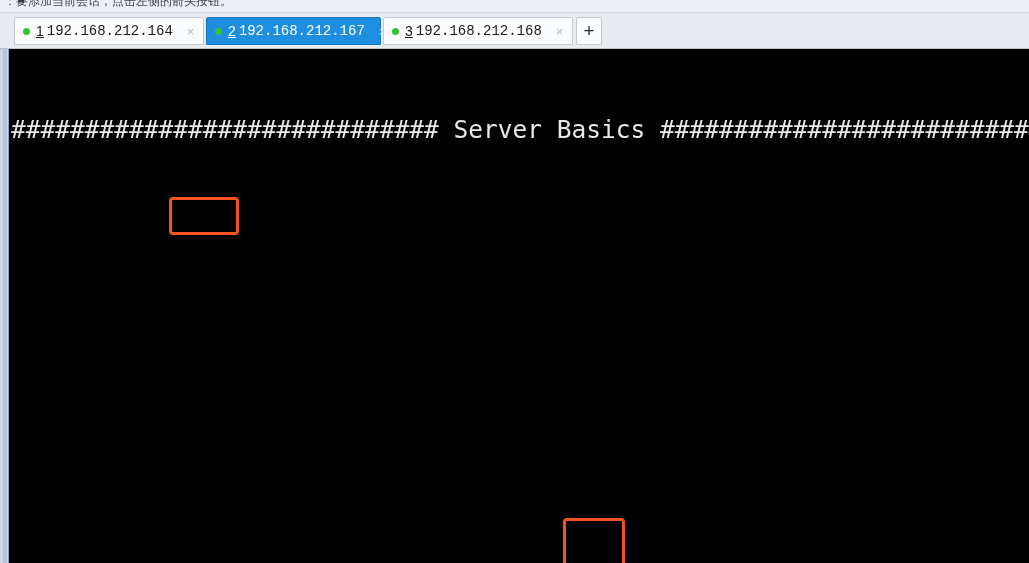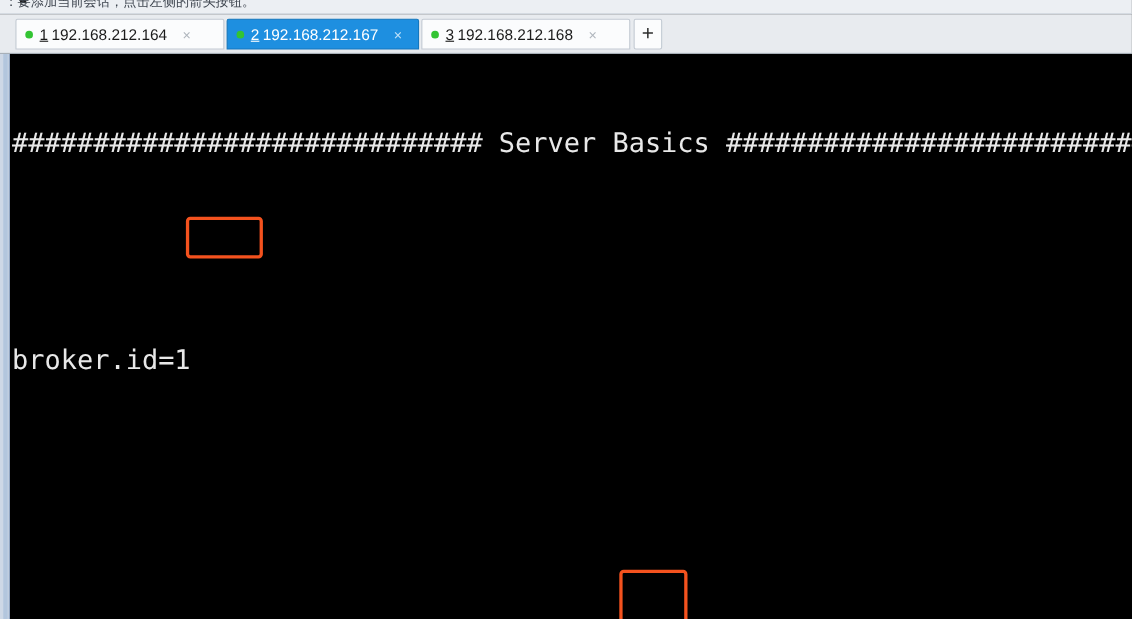--- a/index.html
+++ b/index.html
@@ -78,21 +78,21 @@
     border-radius: 50%;
     background: #33c433;
     margin-right: 6px;
     flex: 0 0 auto;
   }
   .tab .idx {
     text-decoration: underline;
     margin-right: 3px;
   }
   .tab .tab-label {
-    font-family: Liberation Sans, sans-serif;
+    font-family: Liberation Mono, monospace;
   }
   .tab .tab-close {
     margin-left: 14px;
     font-size: 13px;
     color: #b0b6bd;
     line-height: 1;
   }
   .tab.active .tab-close { color: #bfe1f8; }
 
   #tab1 { left: 14px;  width: 190px; }
@@ -217,21 +217,20 @@
 
 <div id="terminal">
 
   <div id="terminal-left-rail">
     <div class="rail-inner"></div>
   </div>
 
   <div id="term-text">
     <div class="tline">############################# Server Basics #############################</div>
     <div class="tline"></div>
-    <div class="tline">broker.id=1</div>
     <div class="tline"></div>
     
     
     
     
     
     
     
     
     

